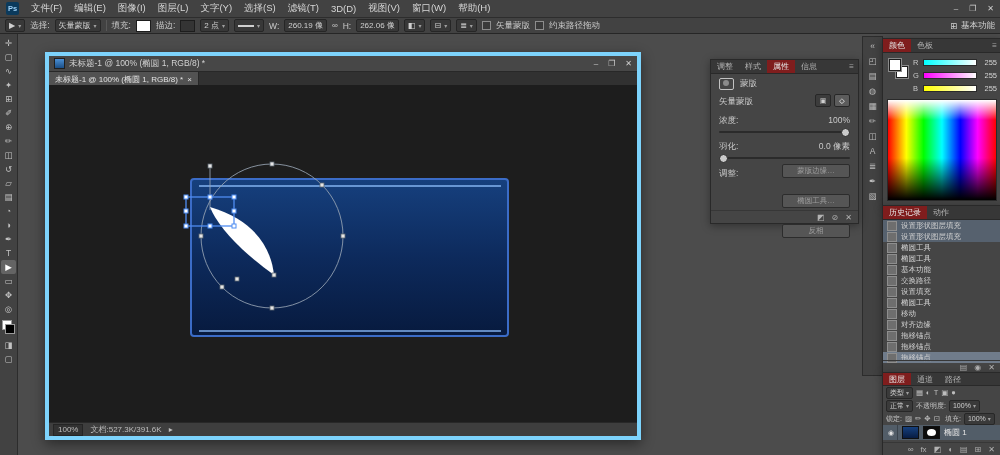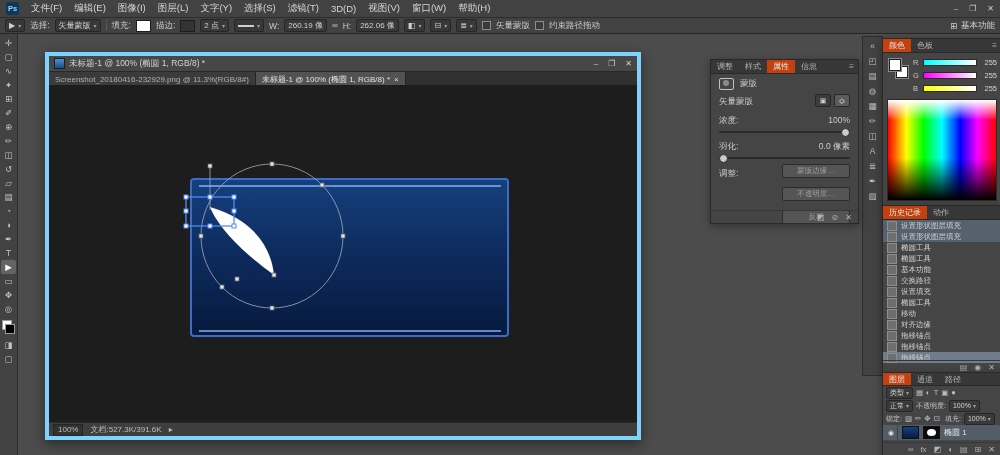--- a/index.html
+++ b/index.html
@@ -46,21 +46,21 @@
              display:flex;align-items:center;gap:7px;padding:0 4px;font-size:8px;color:#bdbdbd}
   .zoombox{background:#323232;border:1px solid #252525;height:10px;display:flex;align-items:center;padding:0 4px}
   
   .dockstrip{position:absolute;left:862px;top:36px;width:19px;height:336px;background:#424242;border:1px solid #2c2c2c;
              display:flex;flex-direction:column;align-items:center;gap:2px;padding-top:2px;z-index:15}
   .dicon{width:15px;height:13px;display:flex;align-items:center;justify-content:center;font-size:8.5px;color:#bdbdbd;flex:none}
   
   .panel{position:absolute;background:#454545;border:1px solid #292929;box-shadow:0 2px 8px rgba(0,0,0,.35);z-index:15}
   .ptabs{height:13px;background:#373737;display:flex;align-items:stretch;font-size:8px;border-bottom:1px solid #292929}
   .ptab{padding:0 6px;display:flex;align-items:center;color:#b3b3b3;white-space:nowrap}
-  .ptab.active{background:#c2410c;color:#e5e5e5}
+  .ptab.active{background:#7f1d1d;color:#e5e5e5}
   .pmenu{margin-left:auto;padding:0 4px;display:flex;align-items:center;color:#a8a8a8;font-size:8px}
   .pfoot{position:absolute;left:0;right:0;bottom:0;height:12px;border-top:1px solid #373737;display:flex;align-items:center;
          justify-content:flex-end;gap:7px;padding:0 6px;font-size:8px;color:#b3b3b3}
   
   .prop-abs{position:absolute;font-size:8.5px;color:#c9c9c9;white-space:nowrap}
   .maskico{width:13px;height:10px;border:1px solid #c2c2c2;border-radius:2px;position:relative}
   .maskico:before{content:"";position:absolute;left:3px;top:1px;width:6px;height:6px;border-radius:50%;background:#8b8b8b}
   .mbtn{width:14px;height:11px;background:#3c3c3c;border:1px solid #272727;border-radius:2px;display:flex;align-items:center;
         justify-content:center;font-size:7px;color:#cfcfcf}
   .mbtn.on{background:#5c5c5c;color:#fff}
@@ -209,23 +209,20 @@
     <div class="doctitle">
       <span class="docico"></span>
       <span>未标题-1 @ 100% (椭圆 1, RGB/8) *</span>
       <span class="docctl">
         <span>–</span>
         <span>❐</span>
         <span>✕</span>
       </span>
     </div>
     <div class="doctabs">
-      <span class="dtab">
-        <span>Screenshot_20180416-232929.png @ 11.3%(RGB/8#)</span>
-      </span>
       <span class="dtab active">
         <span>未标题-1 @ 100% (椭圆 1, RGB/8) *</span>
         <span>×</span>
       </span>
     </div>
 
     <div class="canvas">
       <svg width="586" height="338" viewBox="0 0 586 338">
         <defs>
           <linearGradient id="docg" x1="0" y1="0" x2="0" y2="1">
@@ -311,23 +308,23 @@
     <div class="prop-abs" style="right:8px;top:55px">100%</div>
     <div class="slider" style="left:8px;right:8px;top:71px">
       <span class="knob" style="right:0"></span>
     </div>
     <div class="prop-abs" style="left:8px;top:81px">羽化:</div>
     <div class="prop-abs" style="right:8px;top:81px">0.0 像素</div>
     <div class="slider" style="left:8px;right:8px;top:97px">
       <span class="knob" style="left:0"></span>
     </div>
     <div class="prop-abs" style="left:8px;top:108px">调整:</div>
-    <div class="prop-abs" style="right:8px;top:104px;display:flex;flex-direction:column;gap:9px">
+    <div class="prop-abs" style="right:8px;top:104px;display:flex;flex-direction:column;gap:16px">
       <span class="pbtn">蒙版边缘…</span>
-      <span class="pbtn">不透明度…</span>
+      <span class="pbtn">椭圆工具…</span>
       <span class="pbtn">反相</span>
     </div>
     <div class="pfoot">
       <span>◩</span>
       <span>⊘</span>
       <span>✕</span>
     </div>
   </div>
 
   <div class="panel" style="left:882px;top:38px;width:118px;height:167px">

